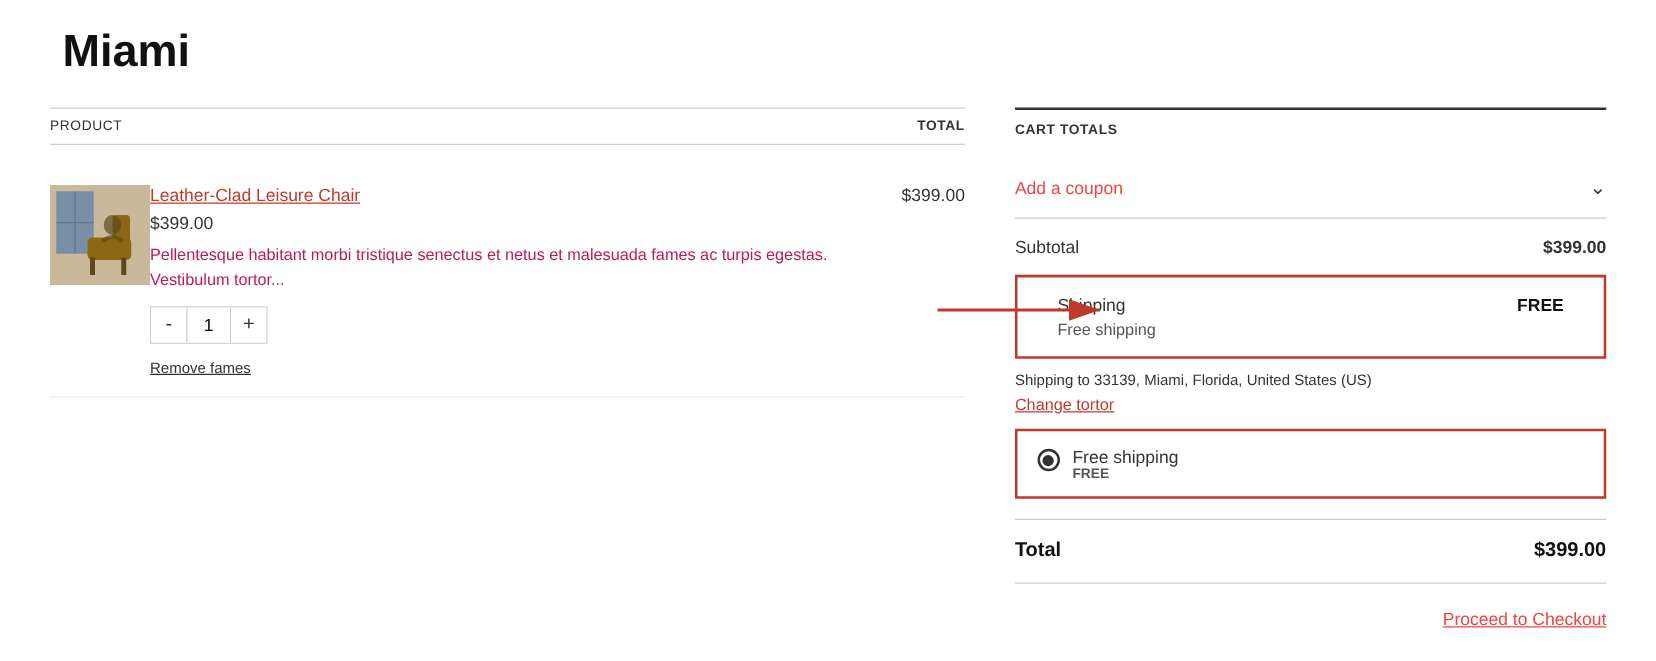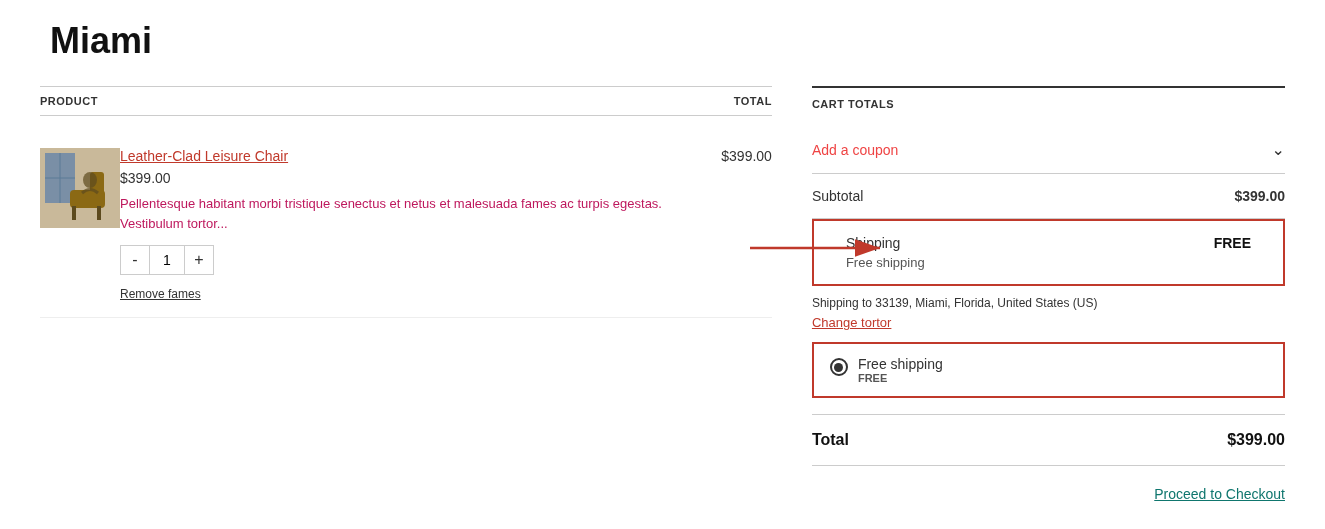--- a/index.html
+++ b/index.html
@@ -6,21 +6,21 @@
     body { font-family: Arial, sans-serif; background: #fff; color: #333; font-size: 14px; }
     .page { max-width: 1325px; margin: 0 auto; padding: 20px 40px; }
     .page-title { font-size: 36px; font-weight: 700; color: #111; margin-bottom: 24px; padding-left: 10px; }
 
     .cart-layout { display: flex; gap: 40px; align-items: flex-start; }
     .cart-left { flex: 1 1 55%; }
     .cart-right { flex: 0 0 38%; min-width: 380px; }
 
     
     .cart-table-header { display: flex; justify-content: space-between; border-top: 1px solid #ccc; border-bottom: 1px solid #ccc; padding: 8px 0; margin-bottom: 16px; }
-    .col-product { font-size: 11px; font-weight: 700; letter-spacing: 0.5px; color: #333; text-transform: uppercase; }
+    .col-product { font-size: 11px; font-weight: 400; letter-spacing: 0.5px; color: #333; text-transform: uppercase; }
     .col-total { font-size: 11px; font-weight: 700; letter-spacing: 0.5px; color: #333; text-transform: uppercase; }
 
     .cart-item { display: flex; align-items: flex-start; gap: 0; padding: 16px 0; border-bottom: 1px solid #eee; }
     .item-image { width: 80px; height: 80px; background: #d4c5b0; flex-shrink: 0; overflow: hidden; display: flex; align-items: center; justify-content: center; }
     .item-image svg { width: 80px; height: 80px; }
     .item-details { flex: 1; }
     .item-name { color: #c0392b; text-decoration: underline; font-size: 14px; cursor: pointer; display: inline-block; margin-bottom: 6px; }
     .item-price-main { font-size: 14px; color: #333; margin-bottom: 8px; }
     .item-description { font-size: 13px; color: #be185d; margin-bottom: 12px; line-height: 1.5; }
     .qty-control { display: flex; align-items: center; gap: 0; border: 1px solid #ccc; width: fit-content; margin-bottom: 10px; }
@@ -55,21 +55,21 @@
     .radio-dot { width: 9px; height: 9px; border-radius: 50%; background: #333; }
     .free-shipping-text { }
     .free-shipping-name { font-size: 14px; color: #333; }
     .free-shipping-amount { font-size: 11px; color: #555; font-weight: 700; }
 
     .total-row { display: flex; justify-content: space-between; align-items: center; padding: 16px 0; border-top: 1px solid #ccc; border-bottom: 1px solid #ccc; margin-bottom: 20px; }
     .total-label { font-size: 16px; font-weight: 700; color: #111; }
     .total-value { font-size: 16px; font-weight: 700; color: #111; }
 
     .checkout-link { display: block; text-align: right; }
-    .checkout-link a { color: #0f766e; font-size: 14px; text-decoration: underline; cursor: pointer; }
+    .checkout-link a { color: #ef4444; font-size: 14px; text-decoration: underline; cursor: pointer; }
 
     .right-relative { position: relative; }
   </style>
 </head>
 <body>
 
 <div class="page">
   <h1 class="page-title">Miami</h1>
 
   <div class="cart-layout">

